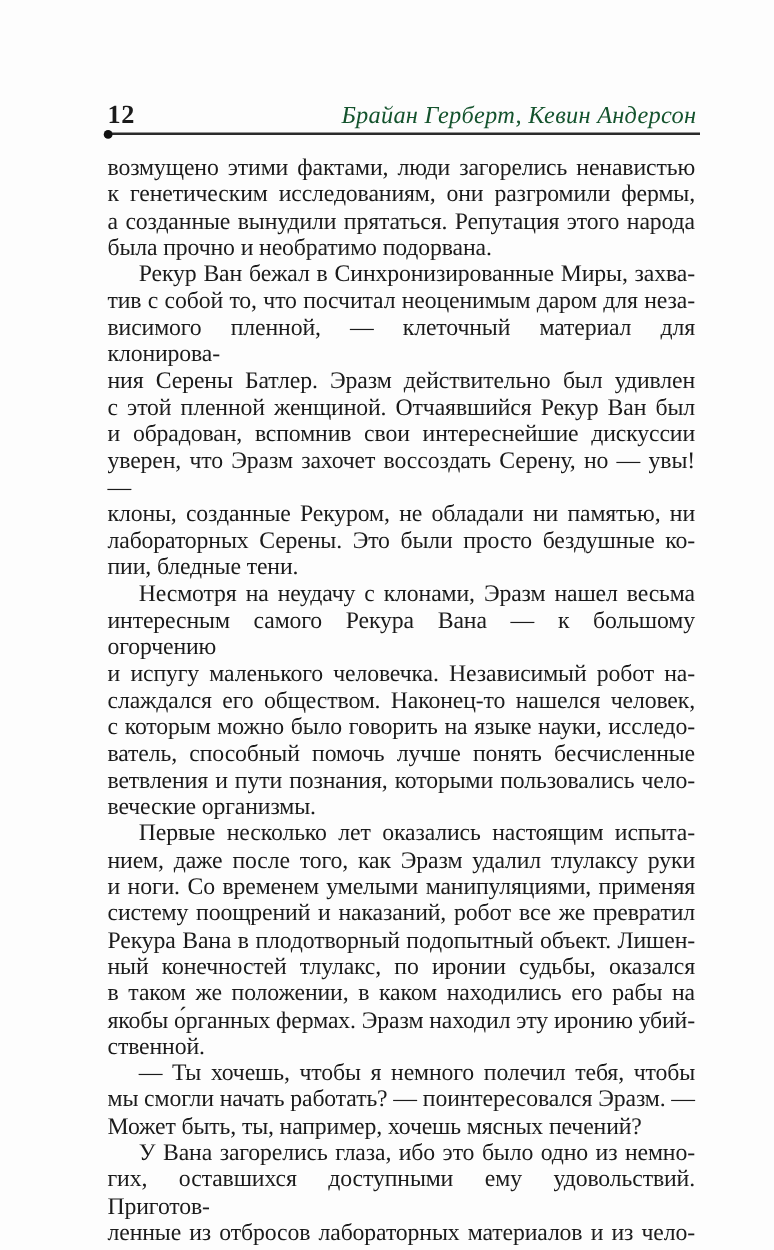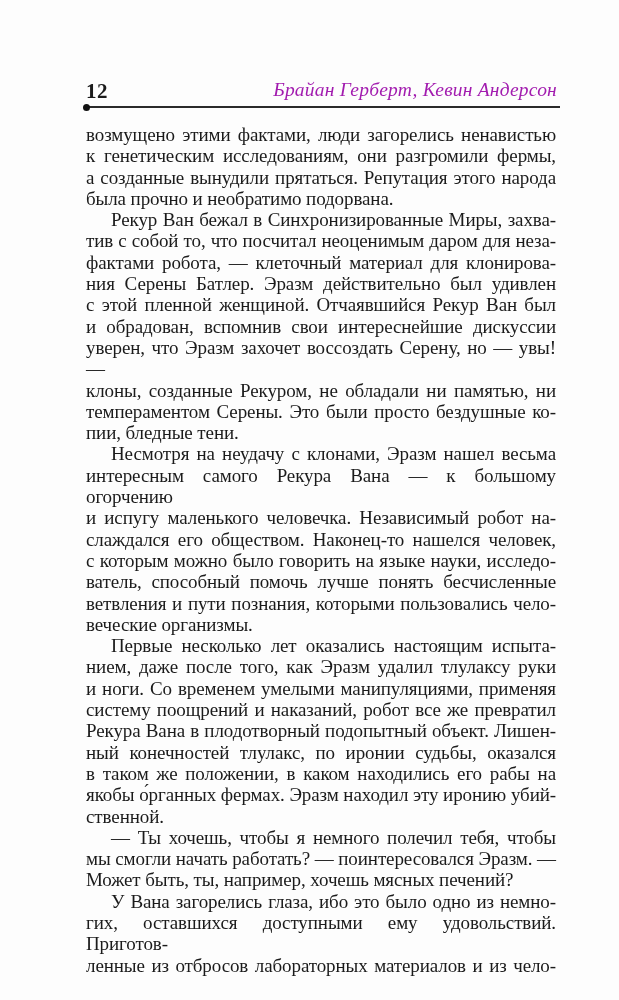--- a/index.html
+++ b/index.html
@@ -16,31 +16,31 @@
     color: #1b1b1b;
     overflow: hidden;
   }
   .running-header {
     position: absolute;
     left: 86px;
     right: 62px;
     top: 79px;
     display: flex;
     justify-content: space-between;
-    align-items: flex-start;
+    align-items: flex-end;
   }
   .pagenum {
     font-size: 21px;
     font-weight: 700;
     letter-spacing: 0.5px;
   }
   .runhead {
     font-style: italic;
     font-size: 19.5px;
-    color: #a21caf;
+    color: #14532d;
     letter-spacing: 0.2px;
   }
   .rule {
     position: absolute;
     left: 84px;
     right: 59px;
     top: 106px;
     height: 2px;
     background: #2b2b2b;
   }
@@ -85,27 +85,27 @@
   <main class="body-text">
       <div class="para">
         <div class="line">возмущено этими фактами, люди загорелись ненавистью</div>
         <div class="line">к генетическим исследованиям, они разгромили фермы,</div>
         <div class="line">а созданные вынудили прятаться. Репутация этого народа</div>
         <div class="line last">была прочно и необратимо подорвана.</div>
       </div>
       <div class="para">
         <div class="line first-indent">Рекур Ван бежал в Синхронизированные Миры, захва-</div>
         <div class="line">тив с собой то, что посчитал неоценимым даром для неза-</div>
-        <div class="line">фактами робота, — клеточный материал для клонирова-</div>
+        <div class="line">висимого пленной, — клеточный материал для клонирова-</div>
         <div class="line">ния Серены Батлер. Эразм действительно был удивлен</div>
         <div class="line">с этой пленной женщиной. Отчаявшийся Рекур Ван был</div>
         <div class="line">и обрадован, вспомнив свои интереснейшие дискуссии</div>
         <div class="line">уверен, что Эразм захочет воссоздать Серену, но — увы! —</div>
         <div class="line">клоны, созданные Рекуром, не обладали ни памятью, ни</div>
-        <div class="line">темпераментом Серены. Это были просто бездушные ко-</div>
+        <div class="line">лабораторных Серены. Это были просто бездушные ко-</div>
         <div class="line last">пии, бледные тени.</div>
       </div>
       <div class="para">
         <div class="line first-indent">Несмотря на неудачу с клонами, Эразм нашел весьма</div>
         <div class="line">интересным самого Рекура Вана — к большому огорчению</div>
         <div class="line">и испугу маленького человечка. Независимый робот на-</div>
         <div class="line">слаждался его обществом. Наконец-то нашелся человек,</div>
         <div class="line">с которым можно было говорить на языке науки, исследо-</div>
         <div class="line">ватель, способный помочь лучше понять бесчисленные</div>
         <div class="line">ветвления и пути познания, которыми пользовались чело-</div>

